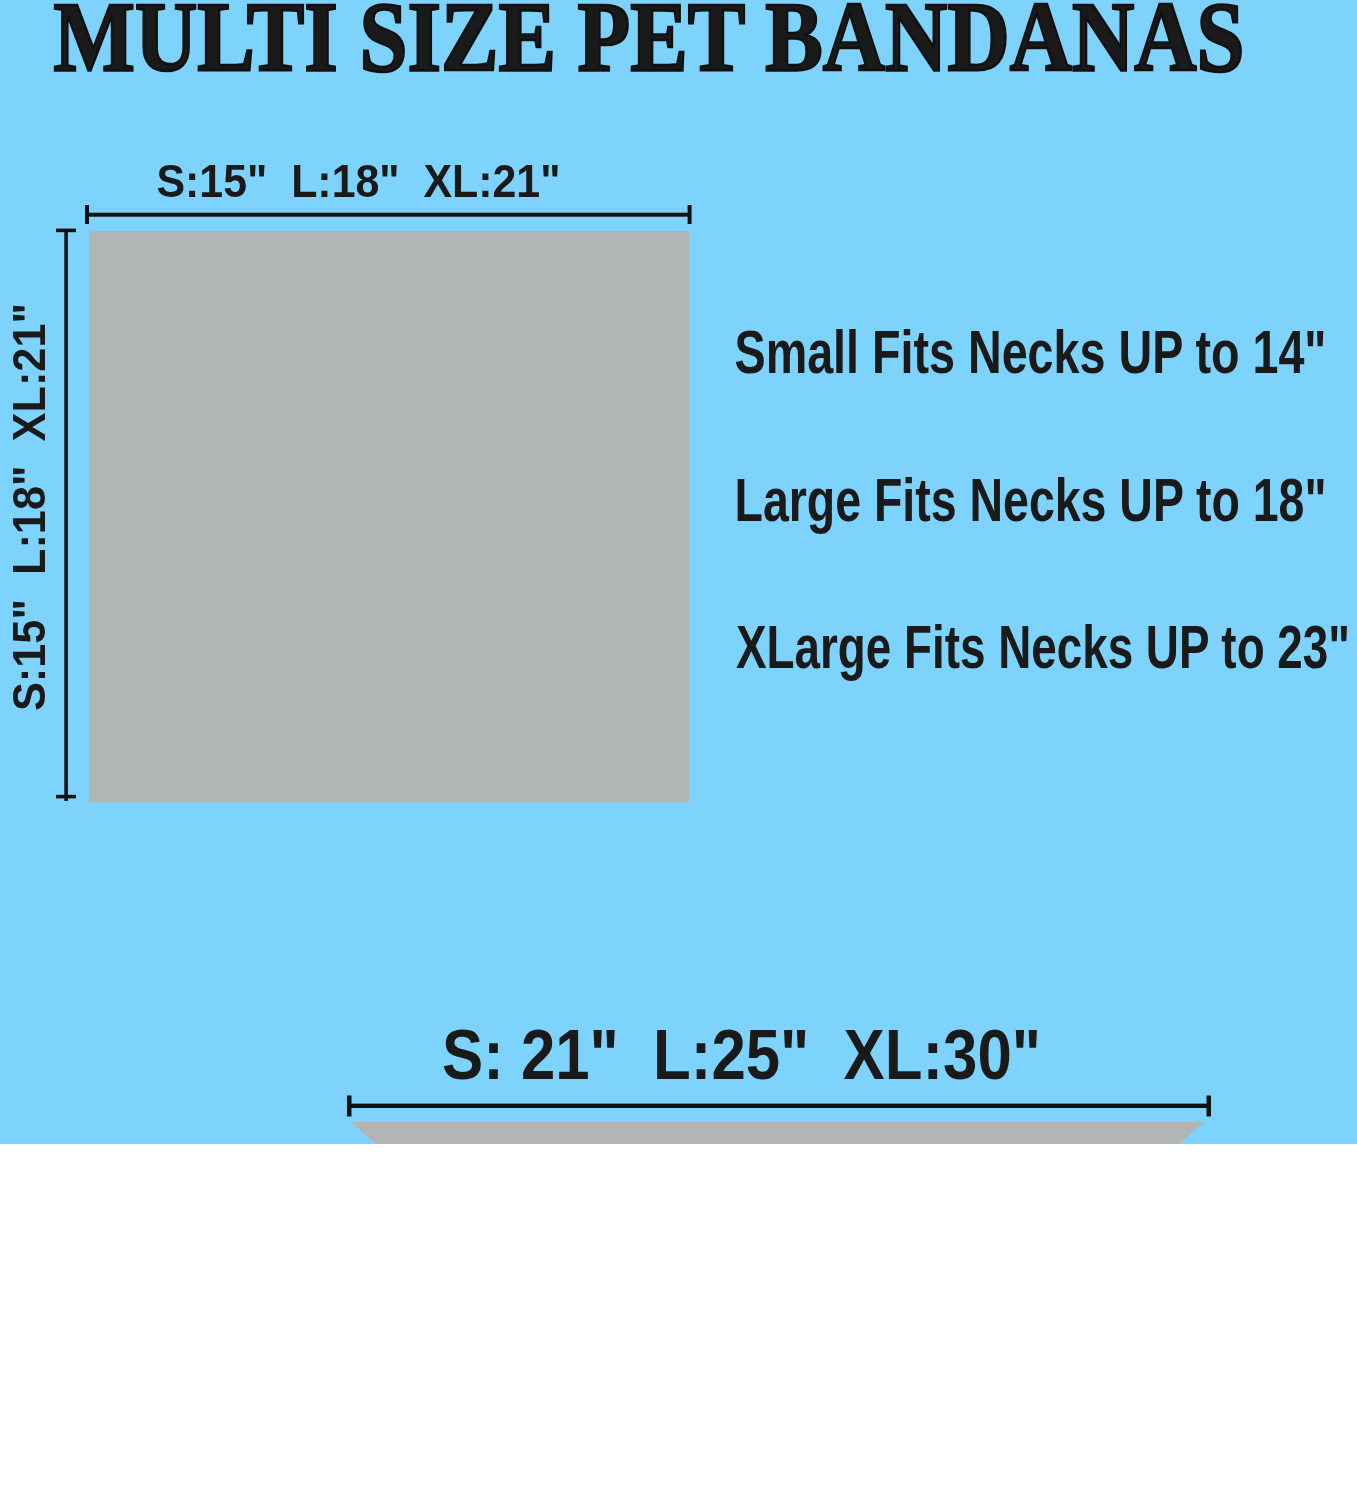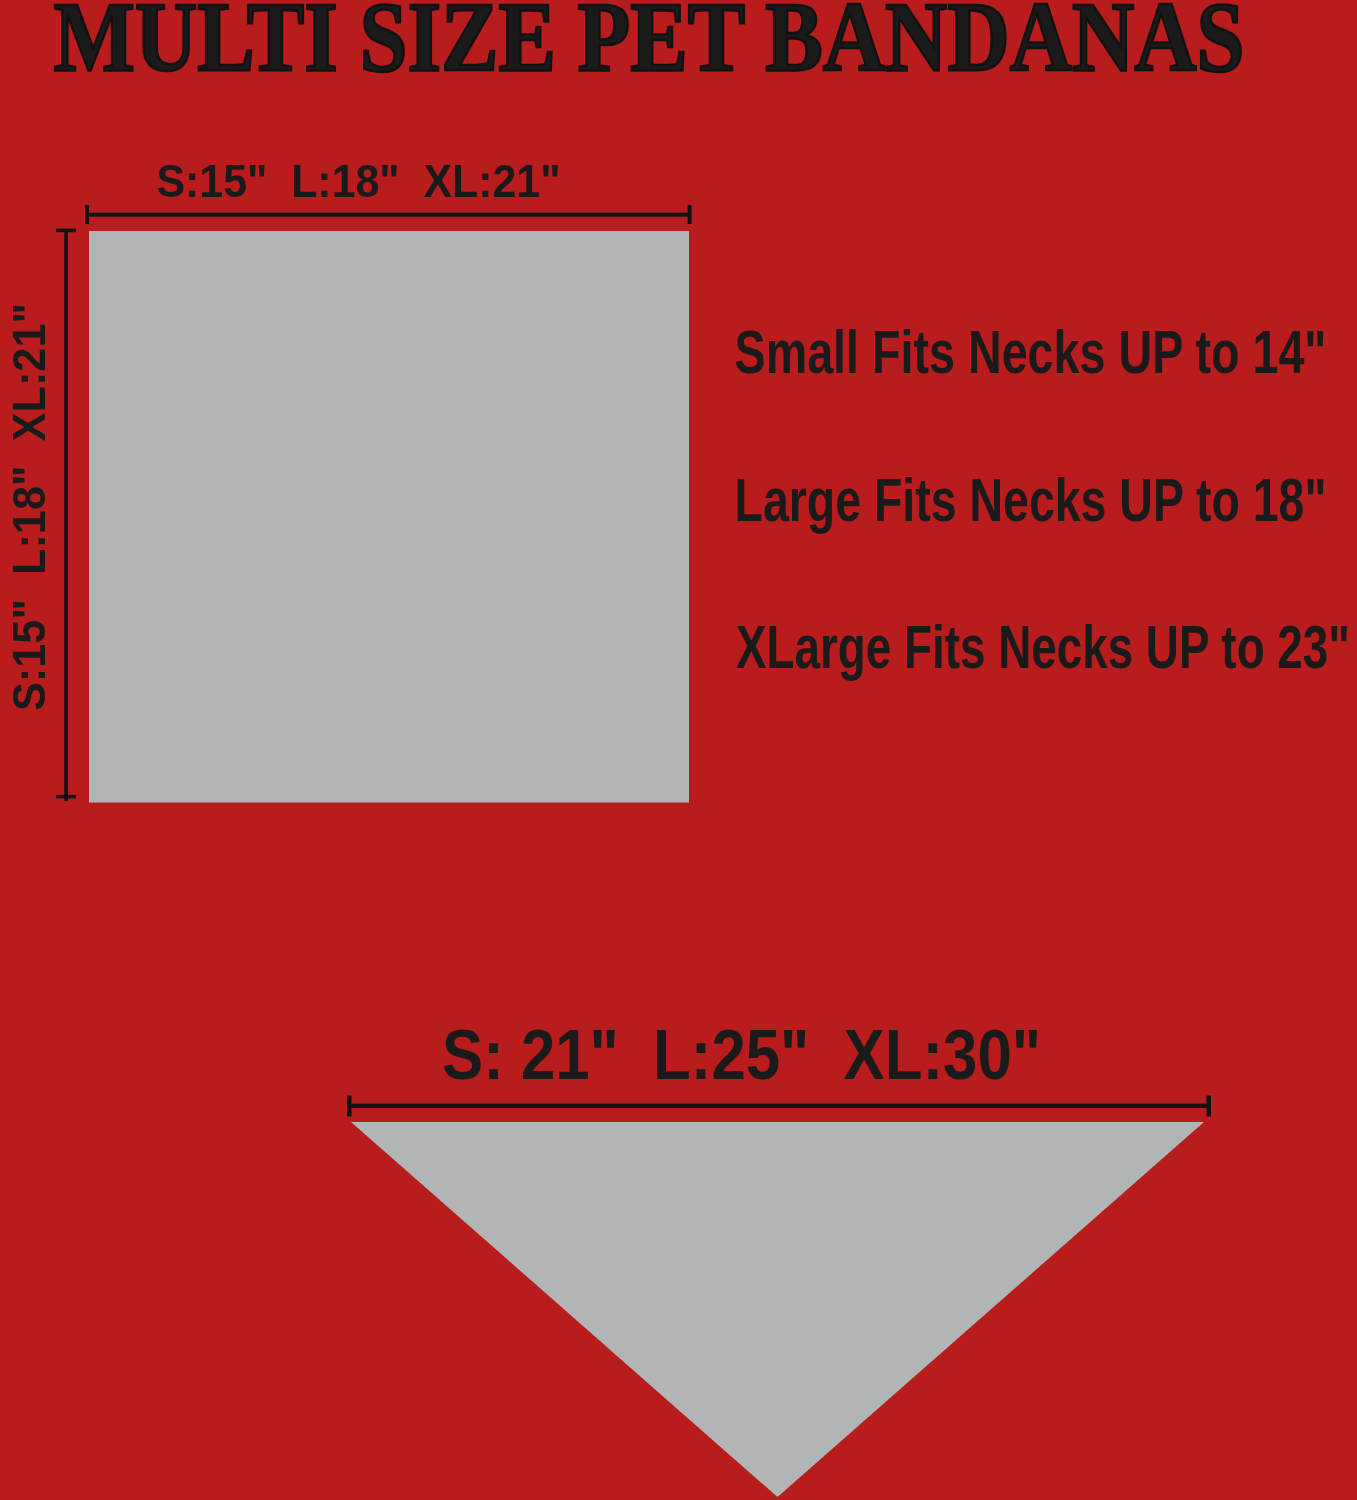--- a/index.html
+++ b/index.html
@@ -1,16 +1,16 @@
 <!DOCTYPE html>
 <html><head>
 <meta charset="utf-8">
 <style>
   html,body{margin:0;padding:0;background:#ffffff;}
-  .page{position:relative;width:1357px;height:1500px;overflow:hidden;background:#b91c1c;}
+  .page{position:relative;width:1357px;height:1144px;overflow:hidden;background:#7dd3fc;}
   svg{position:absolute;top:0;left:0;display:block;}
   text{font-family:"Liberation Sans",sans-serif;fill:#1a1a1a;}
 </style>
 </head>
 <body>
 <div class="page">
 <svg width="1357" height="1500" viewBox="0 0 1357 1500">
 
   <text x="53.5" y="70" style="font-family:'Liberation Serif',serif" font-weight="bold" font-size="99" fill="#111111" stroke="#111111" stroke-width="2.6" textLength="1191" lengthAdjust="spacingAndGlyphs">MULTI SIZE PET BANDANAS</text>
 

